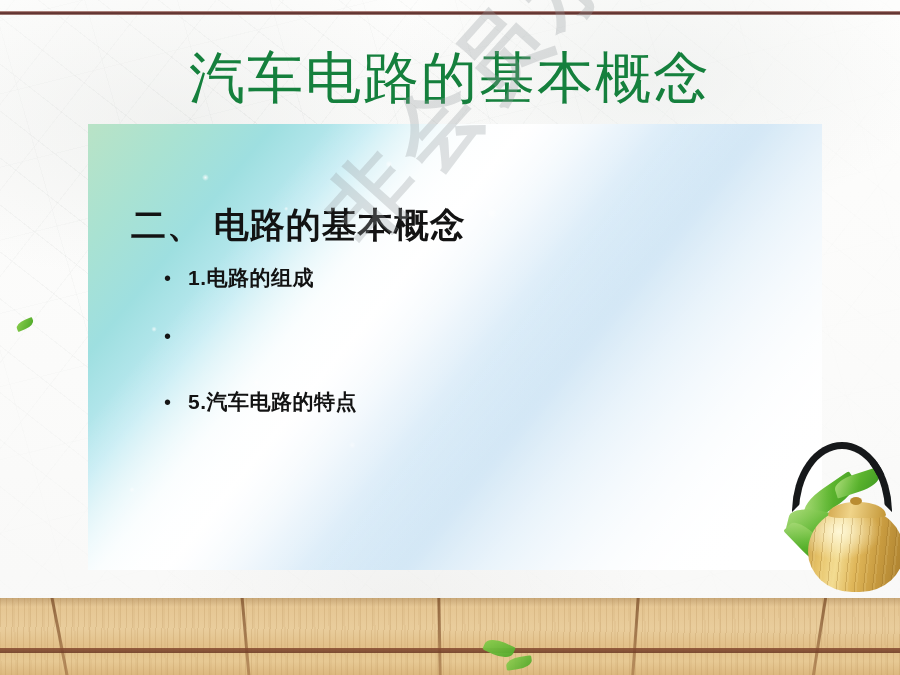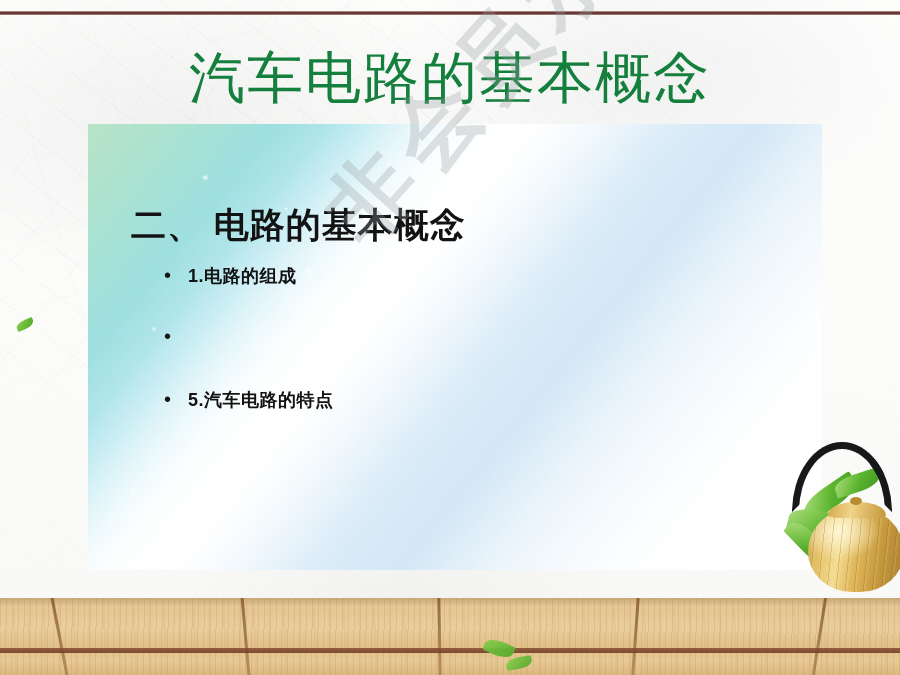--- a/index.html
+++ b/index.html
@@ -160,21 +160,21 @@
     white-space: nowrap;
   }
   .bullet-dot {
     width: 24px;
     flex: 0 0 24px;
     font-size: 20px;
     line-height: 1;
     color: #151515;
   }
   .bullet-text {
-    font-size: 18px;
+    font-size: 21px;
     font-weight: bold;
     color: #131313;
     letter-spacing: .5px;
   }
 
   
   .watermark {
     position: absolute;
     left: 300px;
     top: 190px;

